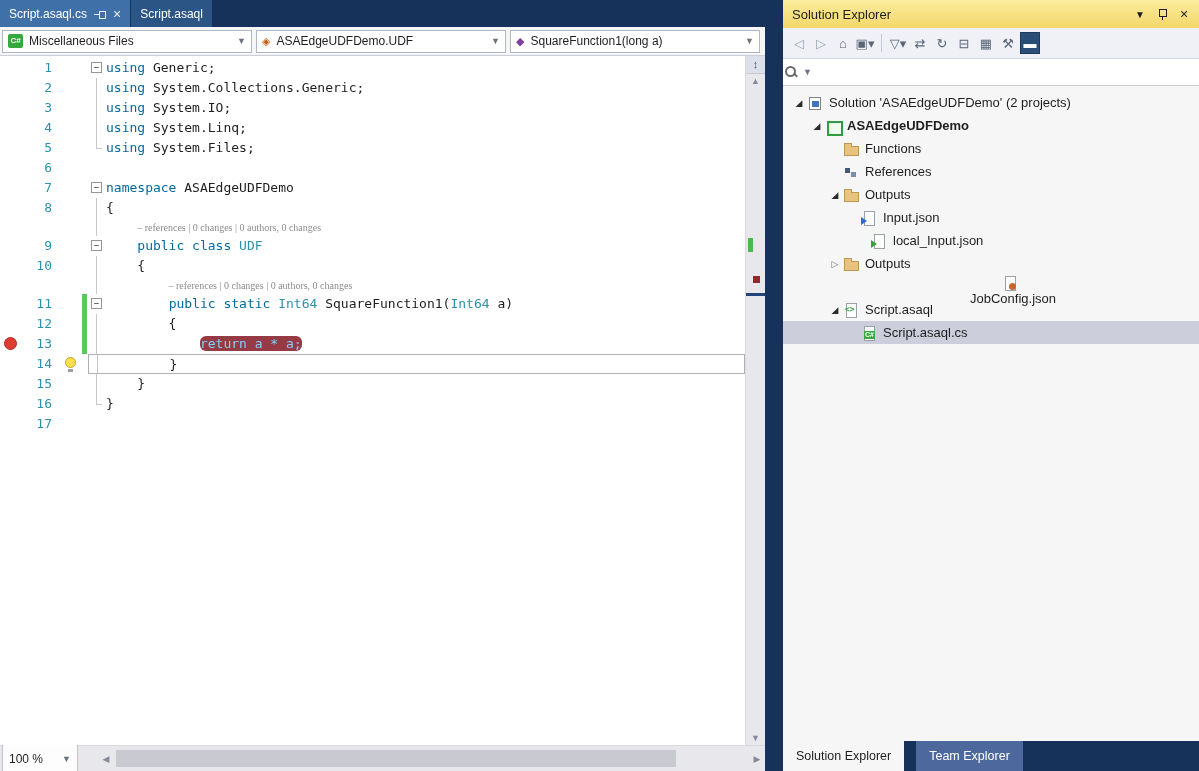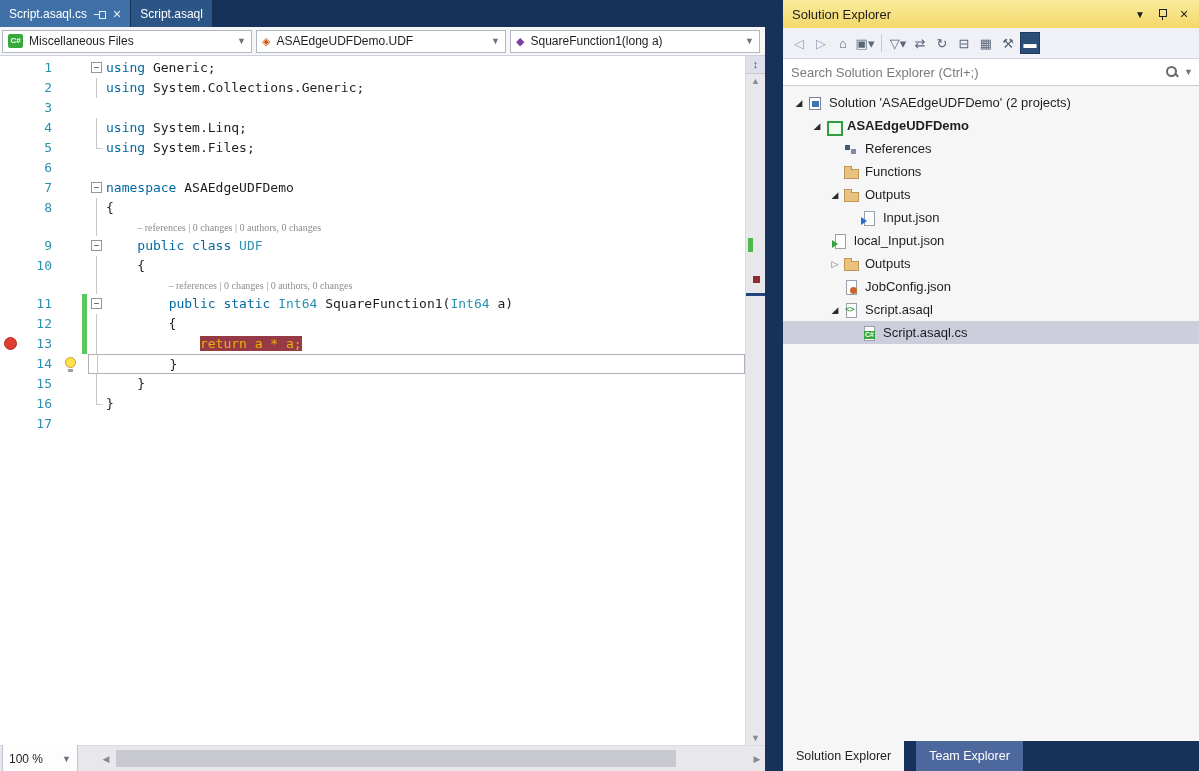--- a/index.html
+++ b/index.html
@@ -42,21 +42,21 @@
   .crow-body.current { border:1px solid #B0B0B6; }
   .m-outline { width:18px; flex:none; position:relative; }
   .obox { position:absolute; left:3px; top:4px; width:11px; height:11px; border:1px solid #959595; background:#fff; color:#333; font-size:9px; line-height:9px; text-align:center; }
   .guide { position:absolute; left:8px; top:0; width:1px; height:100%; background:#C8C8C8; }
   .guide-end { position:absolute; left:8px; top:0; width:1px; height:11px; background:#C8C8C8; }
   .guide-end::after { content:""; position:absolute; left:0; top:10px; width:6px; height:1px; background:#C8C8C8; }
   .ctext { flex:1; }
   .seg-kw { color:#0369a1; }
   .seg-pl { color:#1E1E1E; }
   .seg-ty { color:#2B91AF; }
-  .seg-bp { background:#963A46; color:#eab308; }
+  .seg-bp { background:#963A46; color:#7dd3fc;border-radius:6px; }
   .seg-cl { color:#8C8C8C; font-family:Liberation Serif, serif; font-size:10px; }
 
   .vscroll { position:absolute; right:0; top:0; bottom:0; width:20px; background:#E8E8EC; border-left:1px solid #DADAE0; display:flex; flex-direction:column; align-items:center; }
   .vs-grip { height:18px; width:100%; border-bottom:1px solid #C8C8D0; background:#DDE0EA; color:#44597E; font-size:11px; text-align:center; line-height:16px; }
   .vs-arrow { color:#868999; font-size:9px; height:14px; line-height:14px; width:100%; text-align:center; }
   .vs-track { flex:1; width:100%; position:relative; }
   .mark-green { position:absolute; left:2px; top:150px; width:5px; height:14px; background:#4DB84D; }
   .mark-red { position:absolute; left:7px; top:188px; width:7px; height:7px; background:#8F2B2B; }
   .mark-blue { position:absolute; left:0; top:205px; width:100%; height:3px; background:#24437A; }
 
@@ -150,21 +150,21 @@
         <span class="nav-ico-method">◆</span>
         <span>SquareFunction1(long a)</span>
         <span class="arrow">▼</span>
       </div>
     </div>
 
     <div class="editor-area">
       <div class="code" id="code-lines">
           <div class="crow"><div class="m-bp"></div><div class="m-num">1</div><div class="m-glyph"></div><div class="crow-body"><div class="m-outline"><span class="obox">−</span></div><div class="ctext"><span class="seg-kw">using</span><span class="seg-pl"> Generic;</span></div></div></div>
           <div class="crow"><div class="m-bp"></div><div class="m-num">2</div><div class="m-glyph"></div><div class="crow-body"><div class="m-outline"><span class="guide"></span></div><div class="ctext"><span class="seg-kw">using</span><span class="seg-pl"> System.Collections.Generic;</span></div></div></div>
-          <div class="crow"><div class="m-bp"></div><div class="m-num">3</div><div class="m-glyph"></div></div>
+          <div class="crow"><div class="m-bp"></div><div class="m-num">3</div><div class="m-glyph"></div><div class="crow-body"><div class="m-outline"><span class="guide"></span></div><div class="ctext"><span class="seg-kw">using</span><span class="seg-pl"> System.IO;</span></div></div></div>
           <div class="crow"><div class="m-bp"></div><div class="m-num">4</div><div class="m-glyph"></div><div class="crow-body"><div class="m-outline"><span class="guide"></span></div><div class="ctext"><span class="seg-kw">using</span><span class="seg-pl"> System.Linq;</span></div></div></div>
           <div class="crow"><div class="m-bp"></div><div class="m-num">5</div><div class="m-glyph"></div><div class="crow-body"><div class="m-outline"><span class="guide-end"></span></div><div class="ctext"><span class="seg-kw">using</span><span class="seg-pl"> System.Files;</span></div></div></div>
           <div class="crow"><div class="m-bp"></div><div class="m-num">6</div><div class="m-glyph"></div><div class="crow-body"><div class="m-outline"></div><div class="ctext"></div></div></div>
           <div class="crow"><div class="m-bp"></div><div class="m-num">7</div><div class="m-glyph"></div><div class="crow-body"><div class="m-outline"><span class="obox">−</span></div><div class="ctext"><span class="seg-kw">namespace</span><span class="seg-pl"> ASAEdgeUDFDemo</span></div></div></div>
           <div class="crow"><div class="m-bp"></div><div class="m-num">8</div><div class="m-glyph"></div><div class="crow-body"><div class="m-outline"><span class="guide"></span></div><div class="ctext"><span class="seg-pl">{</span></div></div></div>
           <div class="crow codelens-row"><div class="m-bp"></div><div class="m-num"></div><div class="m-glyph"></div><div class="crow-body"><div class="m-outline"><span class="guide"></span></div><div class="ctext" style="padding-left: 31.2px;"><span class="seg-cl">– references | 0 changes | 0 authors, 0 changes</span></div></div></div>
           <div class="crow"><div class="m-bp"></div><div class="m-num">9</div><div class="m-glyph"></div><div class="crow-body"><div class="m-outline"><span class="obox">−</span></div><div class="ctext"><span class="seg-pl">    </span><span class="seg-kw">public</span><span class="seg-pl"> </span><span class="seg-kw">class</span><span class="seg-pl"> </span><span class="seg-ty">UDF</span></div></div></div>
           <div class="crow"><div class="m-bp"></div><div class="m-num">10</div><div class="m-glyph"></div><div class="crow-body"><div class="m-outline"><span class="guide"></span></div><div class="ctext"><span class="seg-pl">    {</span></div></div></div>
           <div class="crow codelens-row"><div class="m-bp"></div><div class="m-num"></div><div class="m-glyph"></div><div class="crow-body"><div class="m-outline"><span class="guide"></span></div><div class="ctext" style="padding-left: 62.4px;"><span class="seg-cl">– references | 0 changes | 0 authors, 0 changes</span></div></div></div>
           <div class="crow"><div class="m-bp"></div><div class="m-num">11</div><div class="m-glyph"><span class="changebar"></span></div><div class="crow-body"><div class="m-outline"><span class="obox">−</span></div><div class="ctext"><span class="seg-pl">        </span><span class="seg-kw">public</span><span class="seg-pl"> </span><span class="seg-kw">static</span><span class="seg-pl"> </span><span class="seg-ty">Int64</span><span class="seg-pl"> SquareFunction1(</span><span class="seg-ty">Int64</span><span class="seg-pl"> a)</span></div></div></div>
@@ -221,67 +221,66 @@
         <span class="tb-ico">▽▾</span>
         <span class="tb-ico">⇄</span>
         <span class="tb-ico">↻</span>
         <span class="tb-ico">⊟</span>
         <span class="tb-ico">▦</span>
         <span class="tb-ico">⚒</span>
         <span class="tb-ico tb-toggle">▬</span>
       </div>
 
     <div class="se-search">
-      <input type="text" placeholder="Search Solution Explorer (Ctrl+;)" style="">
       <span class="mag"></span>
       <span class="search-arrow">▼</span>
     </div>
 
     <div class="se-tree" id="se-tree">
         <div class="trow" style="padding-left: 8px;">
           <span class="t-arrow">◢</span>
           <span class="ti ti-solution"></span>
           <span class="t-label">Solution 'ASAEdgeUDFDemo' (2 projects)</span>
         </div>
         <div class="trow" style="padding-left: 26px;">
           <span class="t-arrow">◢</span>
           <span class="ti ti-project"></span>
           <span class="t-label bold">ASAEdgeUDFDemo</span>
         </div>
         <div class="trow" style="padding-left: 44px;">
           <span class="t-arrow"></span>
+          <span class="ti ti-folder"></span>
+          <span class="t-label">Functions</span>
+        </div>
+        <div class="trow" style="padding-left: 44px;">
+          <span class="t-arrow"></span>
           <span class="ti ti-references"></span>
           <span class="t-label">References</span>
-        </div>
-        <div class="trow" style="padding-left: 44px;">
-          <span class="t-arrow"></span>
-          <span class="ti ti-folder"></span>
-          <span class="t-label">Functions</span>
         </div>
         <div class="trow" style="padding-left: 44px;">
           <span class="t-arrow">◢</span>
           <span class="ti ti-folder"></span>
           <span class="t-label">Outputs</span>
         </div>
         <div class="trow" style="padding-left: 62px;">
           <span class="t-arrow"></span>
           <span class="ti ti-doc ti-input-file"></span>
           <span class="t-label">Input.json</span>
         </div>
-        <div class="trow" style="padding-left: 33px;">
+        <div class="trow" style="padding-left: 72px;">
           <span class="t-arrow"></span>
           <span class="ti ti-doc ti-local-input-file"></span>
           <span class="t-label">local_Input.json</span>
         </div>
         <div class="trow" style="padding-left: 44px;">
           <span class="t-arrow collapsed">▷</span>
           <span class="ti ti-folder"></span>
           <span class="t-label">Outputs</span>
         </div>
-        <div class="trow" style="padding-left: 44px;">
+        <div class="trow" style="padding-left: 44px; flex-direction: column;">
           <span class="t-arrow"></span>
           <span class="ti ti-doc ti-config-file"></span>
           <span class="t-label">JobConfig.json</span>
         </div>
         <div class="trow" style="padding-left: 44px;">
           <span class="t-arrow">◢</span>
           <span class="ti ti-doc ti-asaql-file"></span>
           <span class="t-label">Script.asaql</span>
         </div>
         <div class="trow selected" style="padding-left: 62px;">

